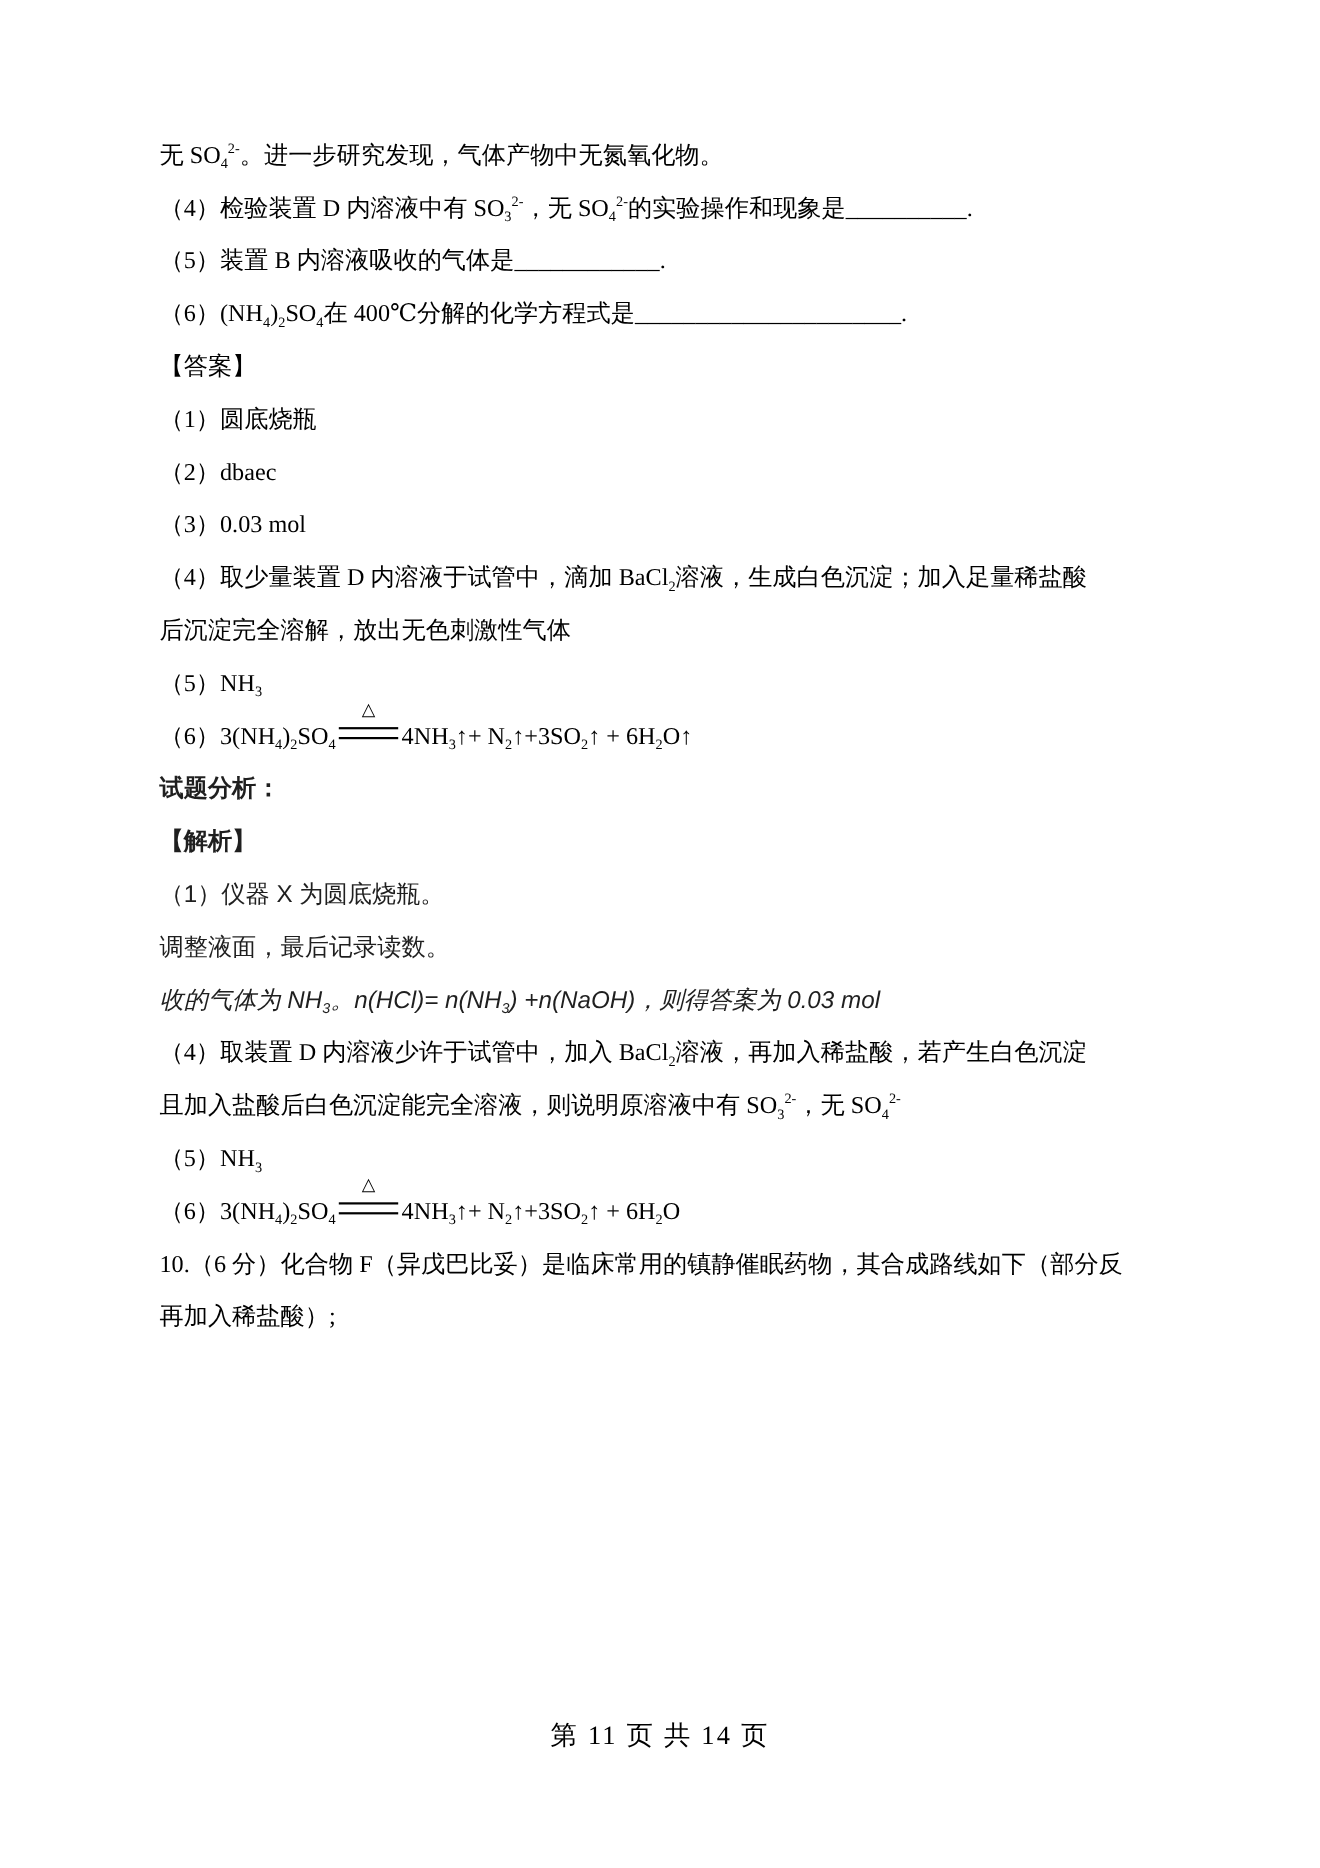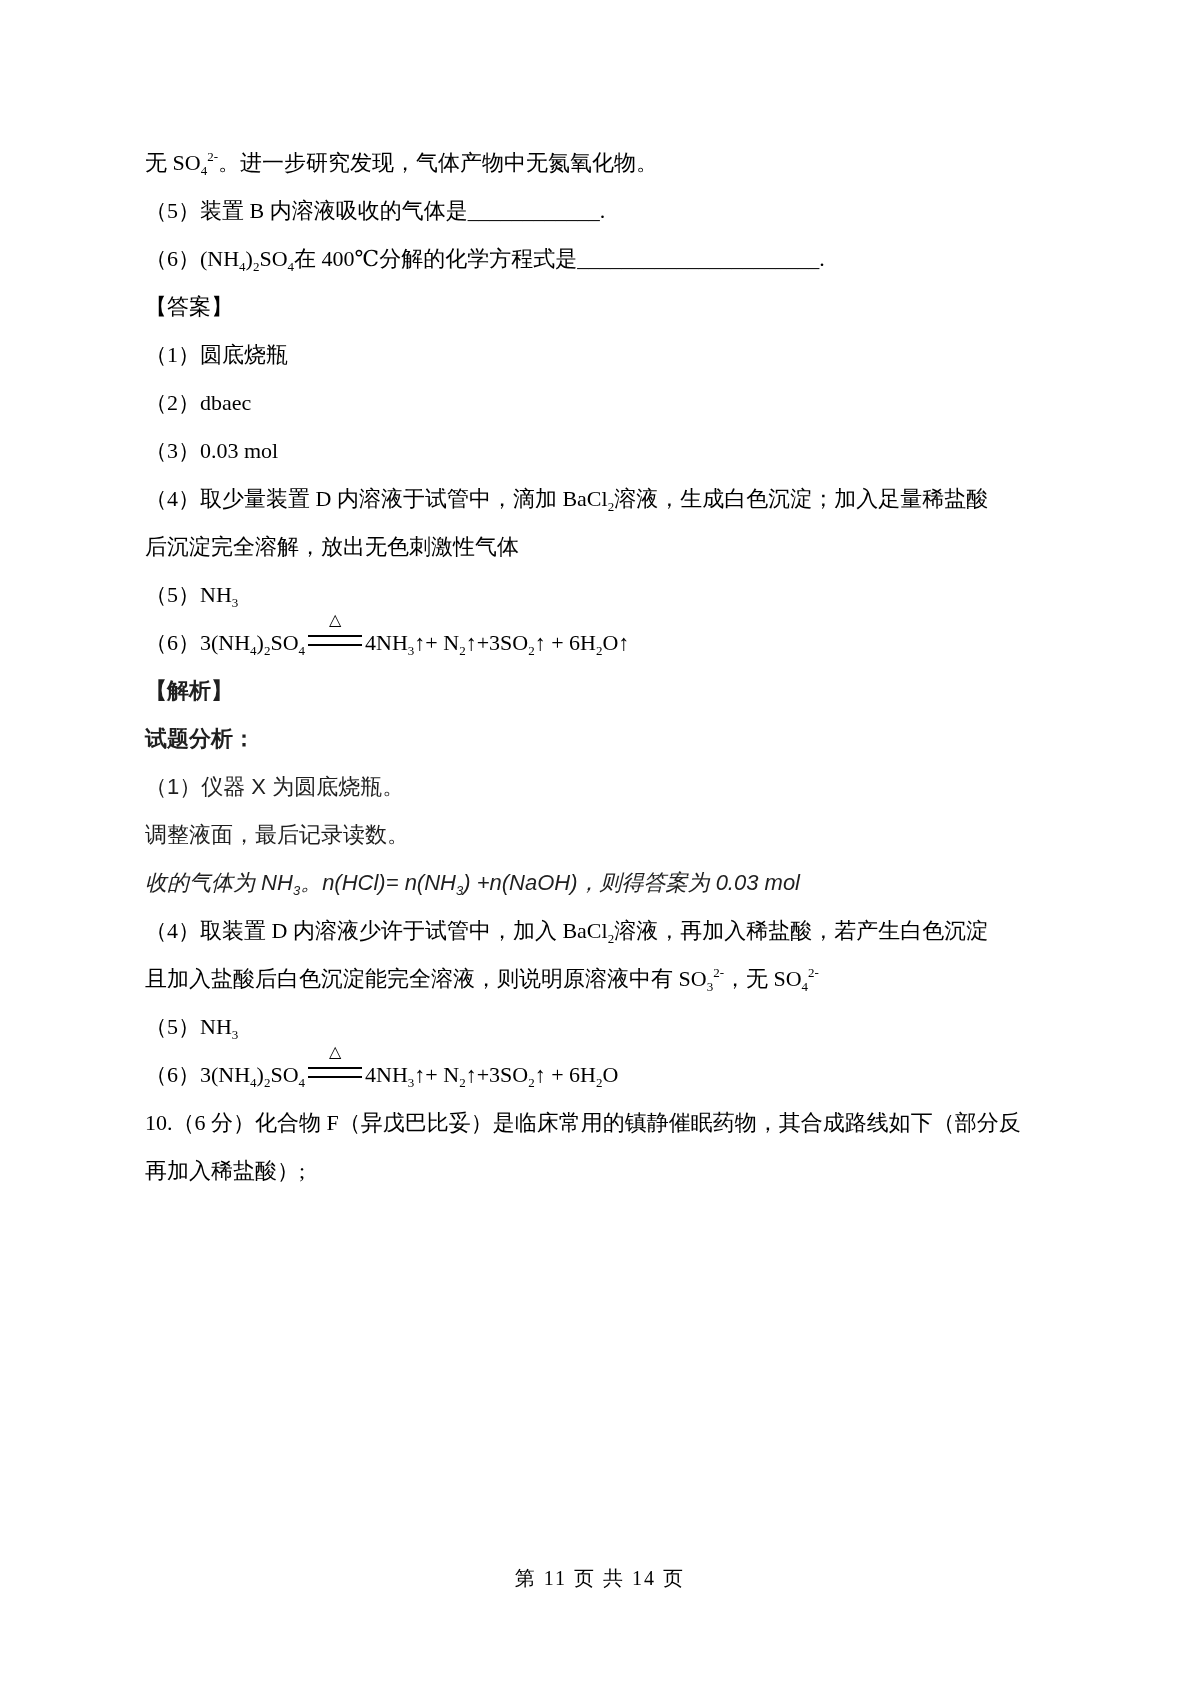--- a/index.html
+++ b/index.html
@@ -4,21 +4,21 @@
 <style>
   html,body{margin:0;padding:0;background:#ffffff;}
   .page{
     position:relative;
     width:1200px;height:1698px;
     background:#ffffff;
     overflow:hidden;
     font-family:"Liberation Serif","DejaVu Serif",serif;
     color:#000000;
   }
-  .content{position:absolute;left:145px;top:148px;width:1000px;}
+  .content{position:absolute;left:145px;top:126px;width:1000px;}
   p.line{
     margin:0 0 18px 0;
     font-size:22px;
     line-height:30px;
     white-space:nowrap;
   }
   
   .flush  {margin-left:20px;}  
   .ind-a  {margin-left:55px;}  
   .ind-b  {margin-left:52px;}  
@@ -43,32 +43,33 @@
     width:54px;height:7px;
     border-top:2px solid #000;border-bottom:2px solid #000;
     vertical-align:4px;margin:0 3px;
   }
   .eqsign .cond{
     position:absolute;left:0;right:0;top:-27px;
     text-align:center;font-size:16px;line-height:20px;color:#000;
   }
   .footer{
     position:absolute;left:0;right:0;top:1565px;
-    text-align:center;font-size:20px;line-height:26px;
+    text-align:center;font-size:24px;line-height:26px;
     letter-spacing:2px;color:#000;
   }
 </style>
 </head>
 <body>
 
 <div class="page">
   <div class="content">
 
     <p class="line ind-a">无 SO<sub>4</sub><sup>2-</sup>。进一步研究发现，气体产物中无氮氧化物。</p>
 
+    <p class="line ind-b">（4）检验装置 D 内溶液中有 SO<sub>3</sub><sup>2-</sup>，无 SO<sub>4</sub><sup>2-</sup>的实验操作和现象是__________.</p>
 
     <p class="line ind-b">（5）装置 B 内溶液吸收的气体是____________.</p>
 
     <p class="line ind-b">（6）(NH<sub>4</sub>)<sub>2</sub>SO<sub>4</sub>在 400℃分解的化学方程式是______________________.</p>
 
     <p class="line flush">【答案】</p>
 
     <p class="line ind-b">（1）圆底烧瓶</p>
 
     <p class="line ind-b">（2）dbaec</p>
@@ -76,23 +77,23 @@
     <p class="line ind-b">（3）0.03 mol</p>
 
     <p class="line ind-b"><span>（4）取少量装置 D 内溶液于试管中，滴加 BaCl<sub>2</sub>溶液，</span><span class="ul">生成白色沉淀</span><span>；加入足量稀盐酸</span></p>
 
     <p class="line ind-c">后沉淀完全溶解，放出无色刺激性气体</p>
 
     <p class="line ind-b">（5）NH<sub>3</sub></p>
 
     <p class="line ind-b mb-lg"><span>（6）3(NH<sub>4</sub>)<sub>2</sub>SO<sub>4</sub></span><span class="eqsign"><span class="cond">△</span></span><span>4NH<sub>3</sub>↑+ N<sub>2</sub>↑+3SO<sub>2</sub>↑ + 6H<sub>2</sub>O↑</span></p>
 
+    <p class="line flush ana bold">试题分析：</p>
+
     <p class="line flush ana bold">【解析】</p>
-
-    <p class="line flush ana bold">试题分析：</p>
 
     <p class="line ind-d ana">（1）仪器 X 为圆底烧瓶。</p>
 
 
     <p class="line hang0 ana">调整液面，最后记录读数。</p>
 
 
     <p class="line hang0 ana mb-md">收的气体为 NH<sub>3</sub>。n(HCl)= n(NH<sub>3</sub>) +n(NaOH)，则得答案为 0.03 mol</p>
 
     <p class="line ind-b">（4）取装置 D 内溶液少许于试管中，加入 BaCl<sub>2</sub>溶液，再加入稀盐酸，若产生白色沉淀</p>

